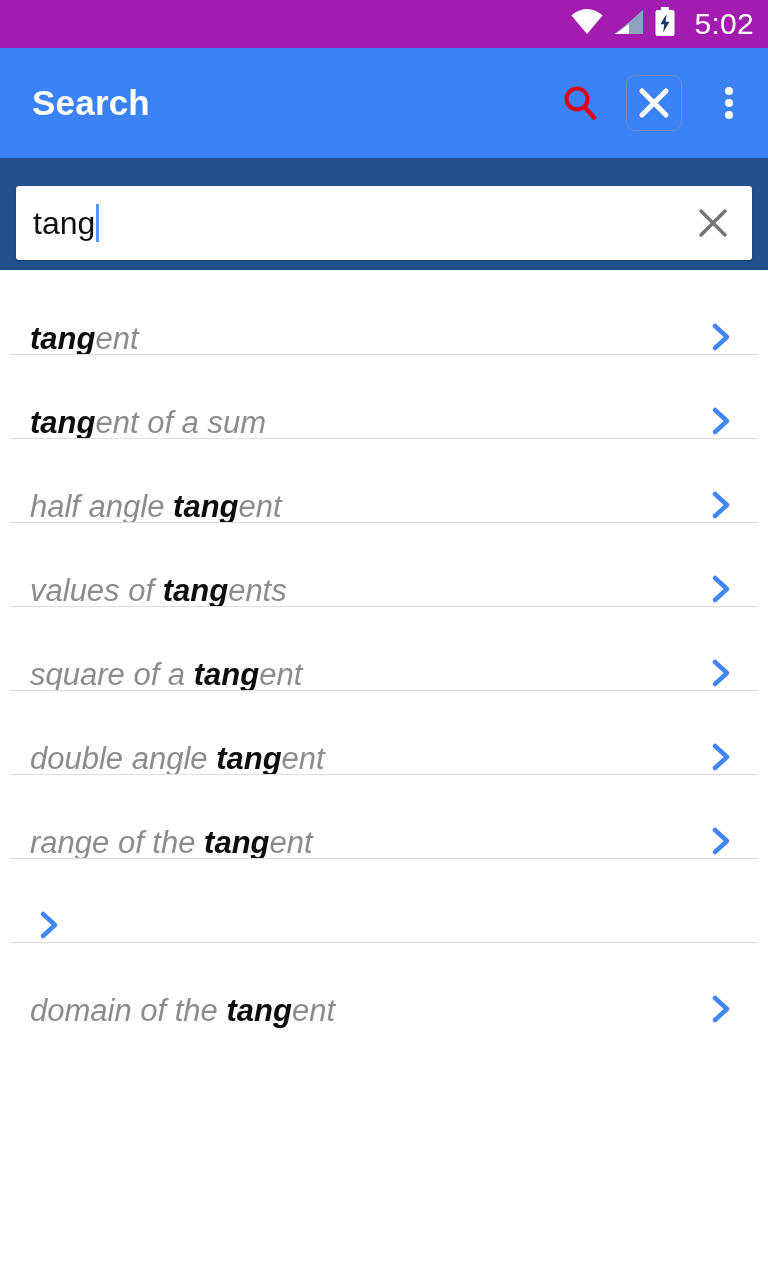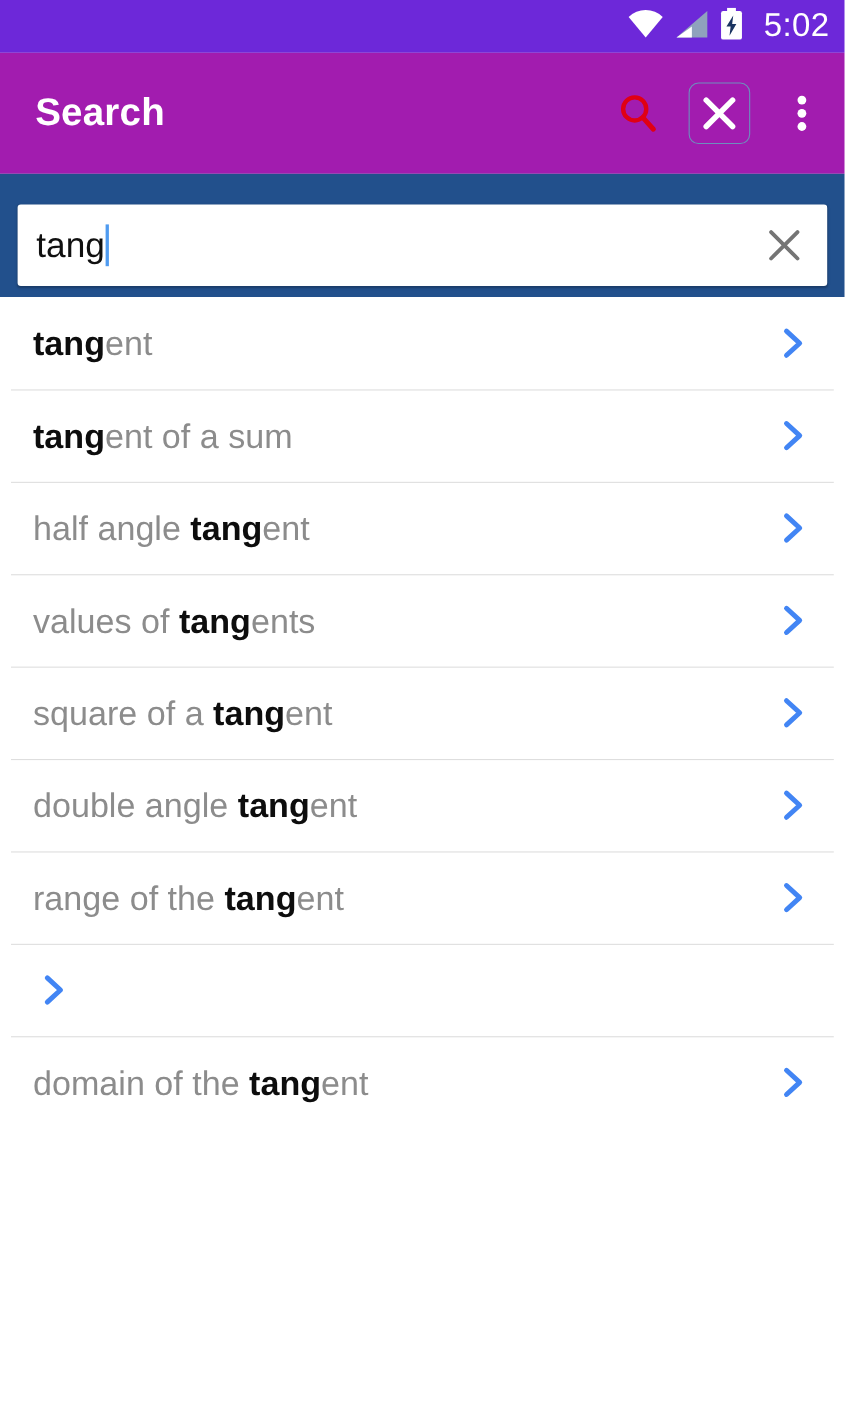--- a/index.html
+++ b/index.html
@@ -19,21 +19,21 @@
     overflow: hidden;
     background: #ffffff;
   }
 
   
   #status-bar {
     position: absolute;
     top: 0; left: 0;
     width: 768px;
     height: 48px;
-    background: #6d28d9;
+    background: #a21caf;
     display: flex;
     justify-content: flex-end;
     padding-right: 14px;
     box-sizing: border-box;
   }
   .status-icons {
     display: flex;
     align-items: center;
     gap: 10px;
   }
@@ -46,21 +46,21 @@
     margin-left: 8px;
     line-height: 1;
   }
 
   
   #toolbar {
     position: absolute;
     top: 48px; left: 0;
     width: 768px;
     height: 110px;
-    background: #a21caf;
+    background: #3b82f6;
     display: flex;
     align-items: center;
     box-sizing: border-box;
   }
   #toolbar-title {
     color: #ffffff;
     font-size: 35px;
     font-weight: bold;
     margin-left: 32px;
     flex: 1;
@@ -143,24 +143,25 @@
     top: 270px; left: 0;
     width: 768px;
     height: 1010px;
     background: #ffffff;
     overflow: hidden;
   }
   .sugg-row {
     position: relative;
     height: 84px;
     display: flex;
-    align-items: center;
+    align-items: flex-end;
     box-sizing: border-box;
     cursor: pointer;
     background: #ffffff;
+    font-style: italic;
   }
   .sugg-row + .sugg-row::before {
     content: "";
     position: absolute;
     top: 0; left: 10px;
     width: 748px;
     height: 1px;
     background: #dedede;
   }
   .sugg-label {

